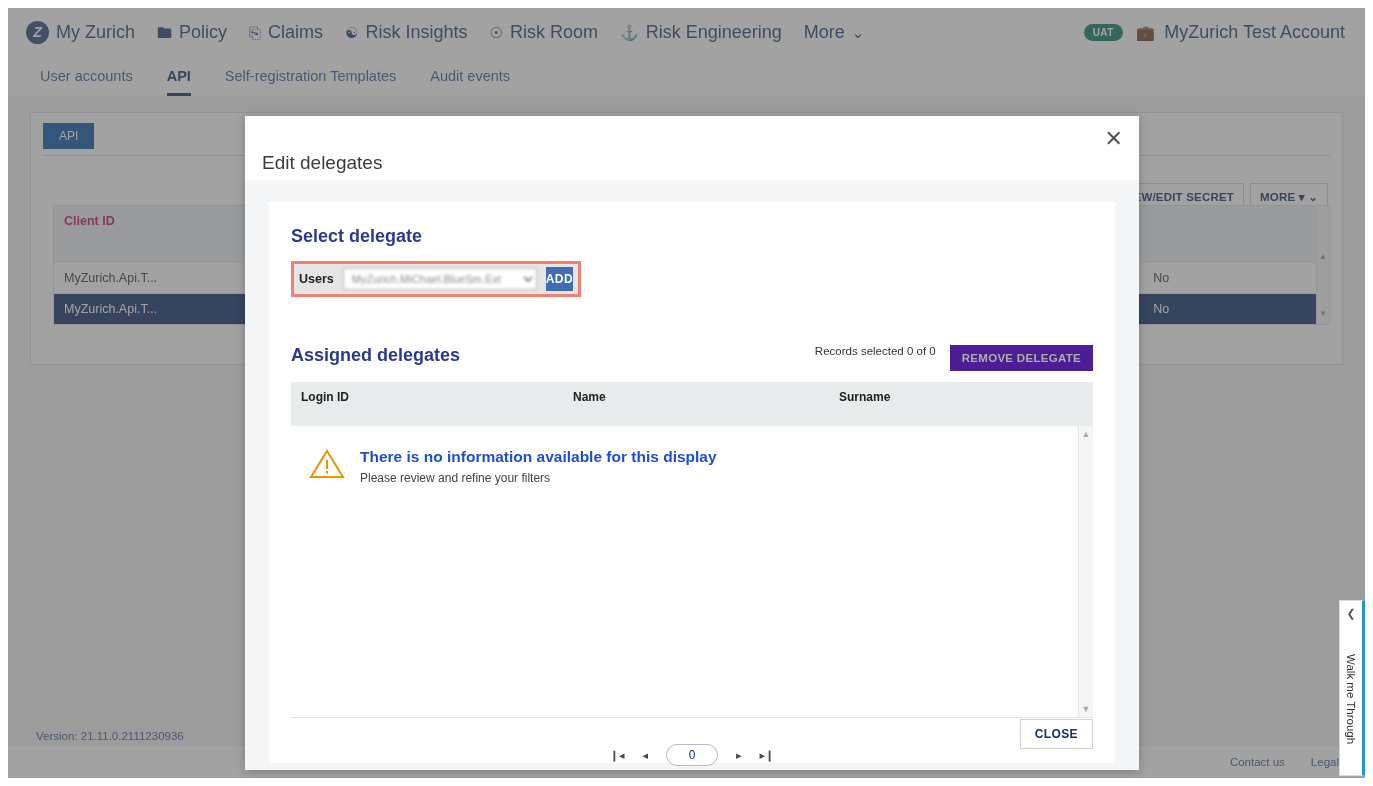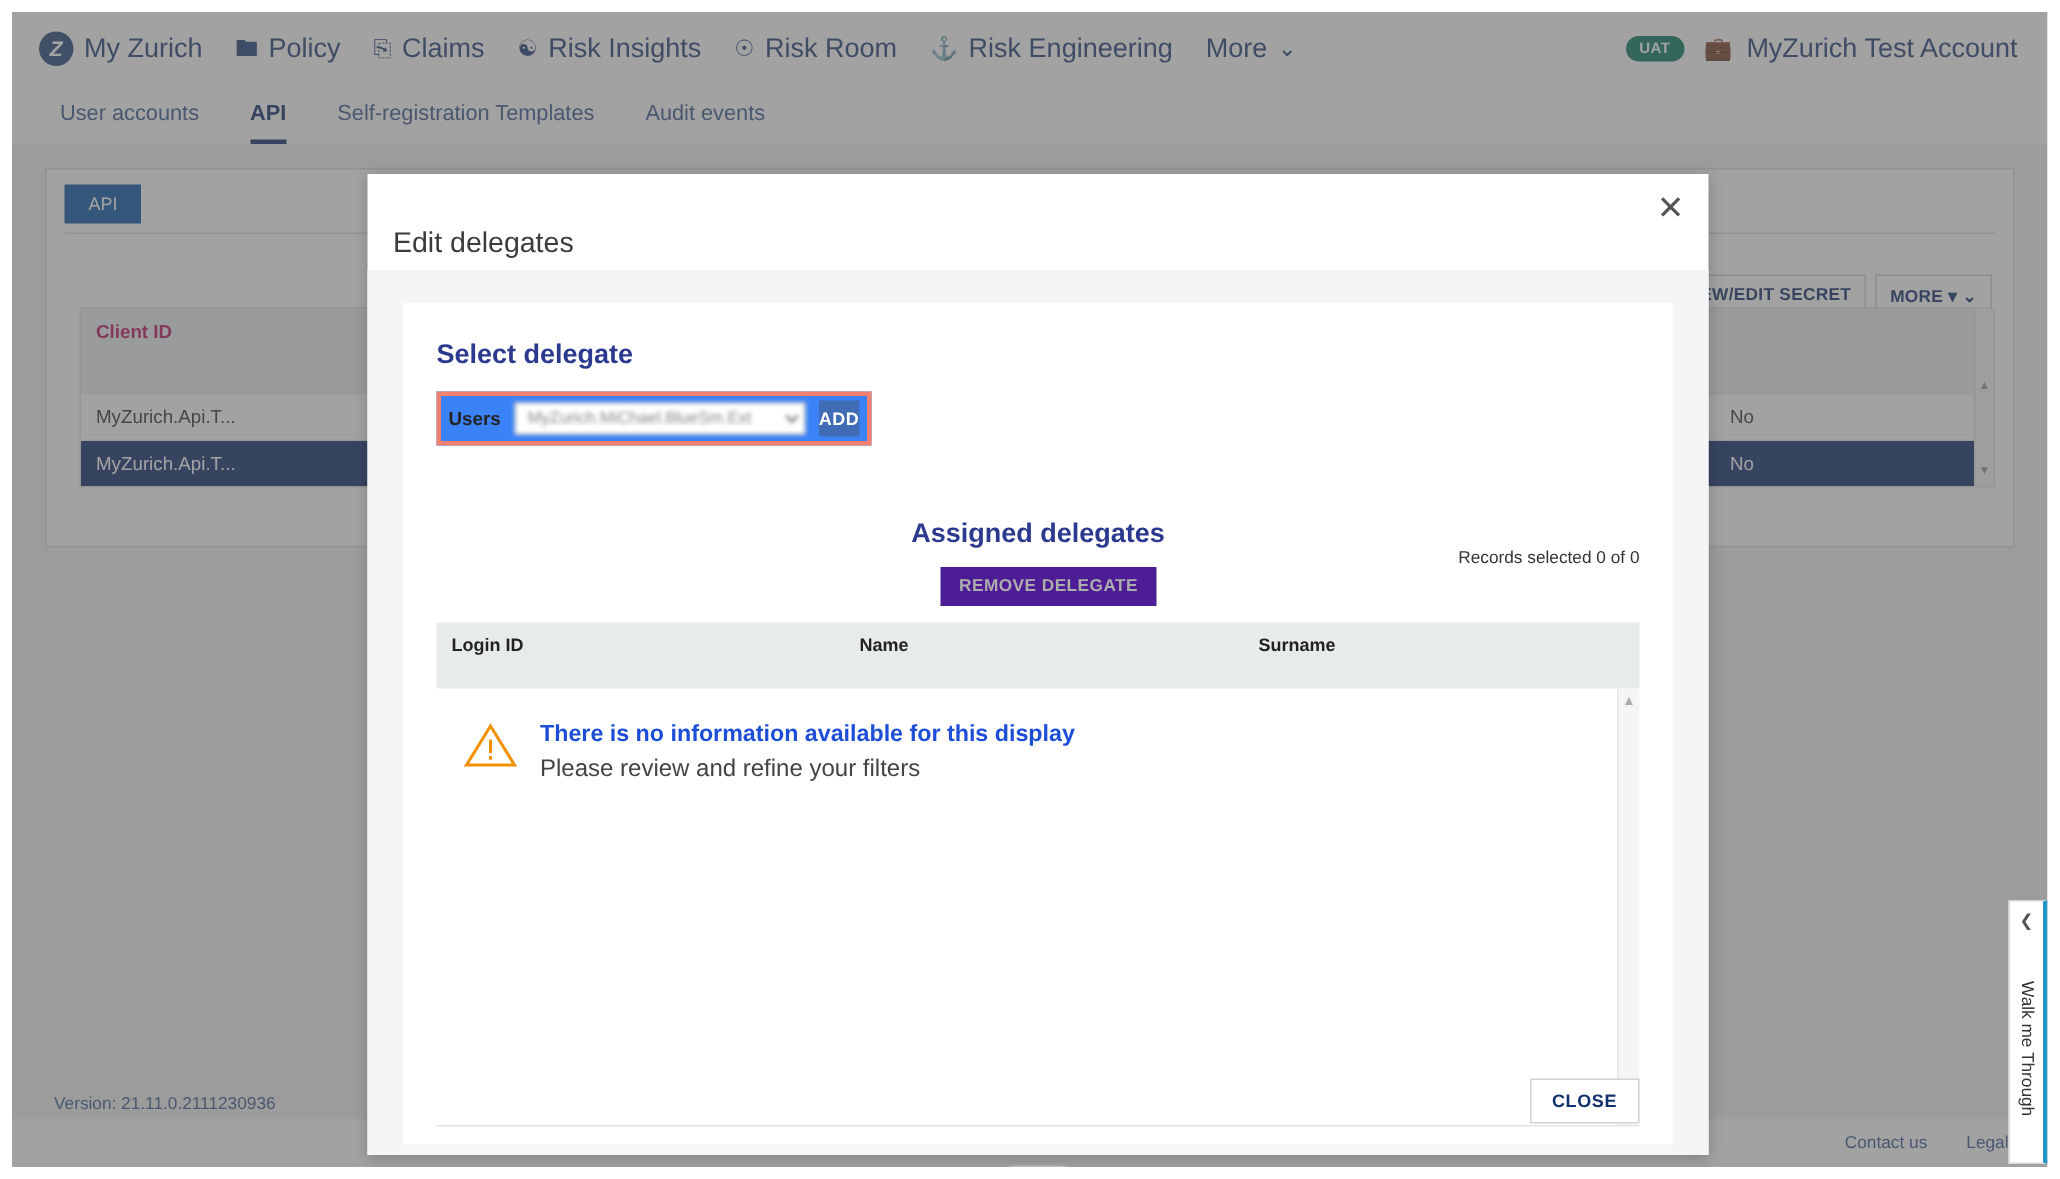--- a/index.html
+++ b/index.html
@@ -190,42 +190,42 @@
     position: relative;
     padding: 24px 22px 0 22px;
   }
   .sect-h {
     color: #2b3a8f; font-size: 18px; font-weight: bold;
   }
   .users-row {
     margin-top: 14px;
     display: inline-flex; align-items: center; gap: 9px;
     border: 3px solid #f08070; padding: 3px 5px;
-    background: #3b82f6;
+    background: #e5e5e5;
   }
   .users-lbl { font-size: 12.5px; font-weight: bold; color: #222; }
   .sel-wrap { position: relative; }
   select.users-select {
     width: 194px; height: 22px;
     font-size: 11px; color: #888;
     border: 1px solid #b5b5b5; background: #fff;
     font-family: "Liberation Sans", sans-serif;
     padding-left: 4px;
     filter: blur(1.4px);
   }
   .add-btn {
     background: #3f6cb5; color: #ffffff;
     border: none; font-size: 12px; font-weight: bold;
     padding: 5px 0; letter-spacing: .4px; cursor: pointer;
     font-family: "Liberation Sans", sans-serif;
   }
 
   .assigned-row {
     margin-top: 48px;
-    display: flex; align-items: center; flex-direction: column;
+    display: flex; align-items: flex-start;
   }
   .records-sel { margin-left: auto; font-size: 11.5px; color: #333; }
   .remove-btn {
     margin-left: 14px;
     background: #4c1d95; color: #adadad; border: none;
     font-size: 11.5px; font-weight: bold;
     padding: 7px 12px; letter-spacing: .3px;
     font-family: "Liberation Sans", sans-serif;
   }
 
@@ -247,21 +247,21 @@
   }
   .noinfo {
     display: flex; gap: 15px; padding: 22px 0 0 18px;
   }
   .warn-tri { width: 36px; height: 32px; position: relative; }
   .warn-tri svg { display: block; }
   .noinfo-t1 {
     color: #1d4ed8; font-size: 15.5px; font-weight: bold;
   }
   .noinfo-t2 {
-    color: #444; font-size: 16px; margin-top: 5px;
+    color: #444; font-size: 12px; margin-top: 5px;
   }
   .dg-scroll {
     position: absolute; right: 0; top: 0; bottom: 0; width: 15px;
     background: #f5f5f5; border-left: 1px solid #e6e6e6;
   }
   .dg-scroll .arw { font-size: 9px; color: #aaa; text-align: center; }
   .dg-scroll .arw.up { margin-top: 3px; }
   .dg-scroll .arw.dn { position: absolute; bottom: 3px; left: 0; right: 0; }
 
   .pager {

